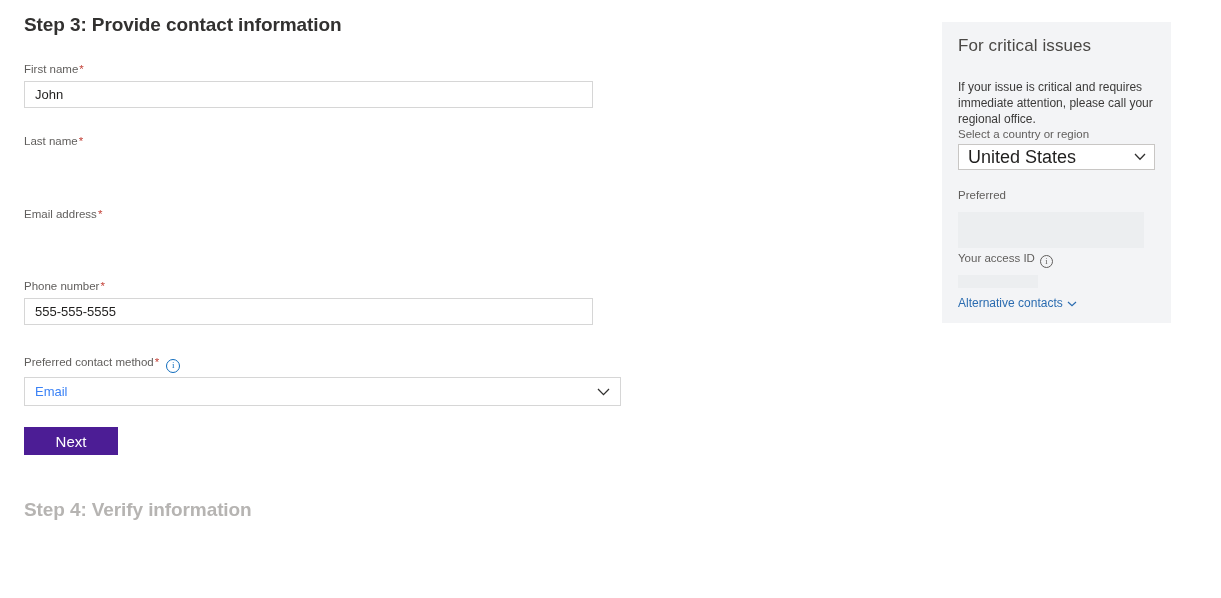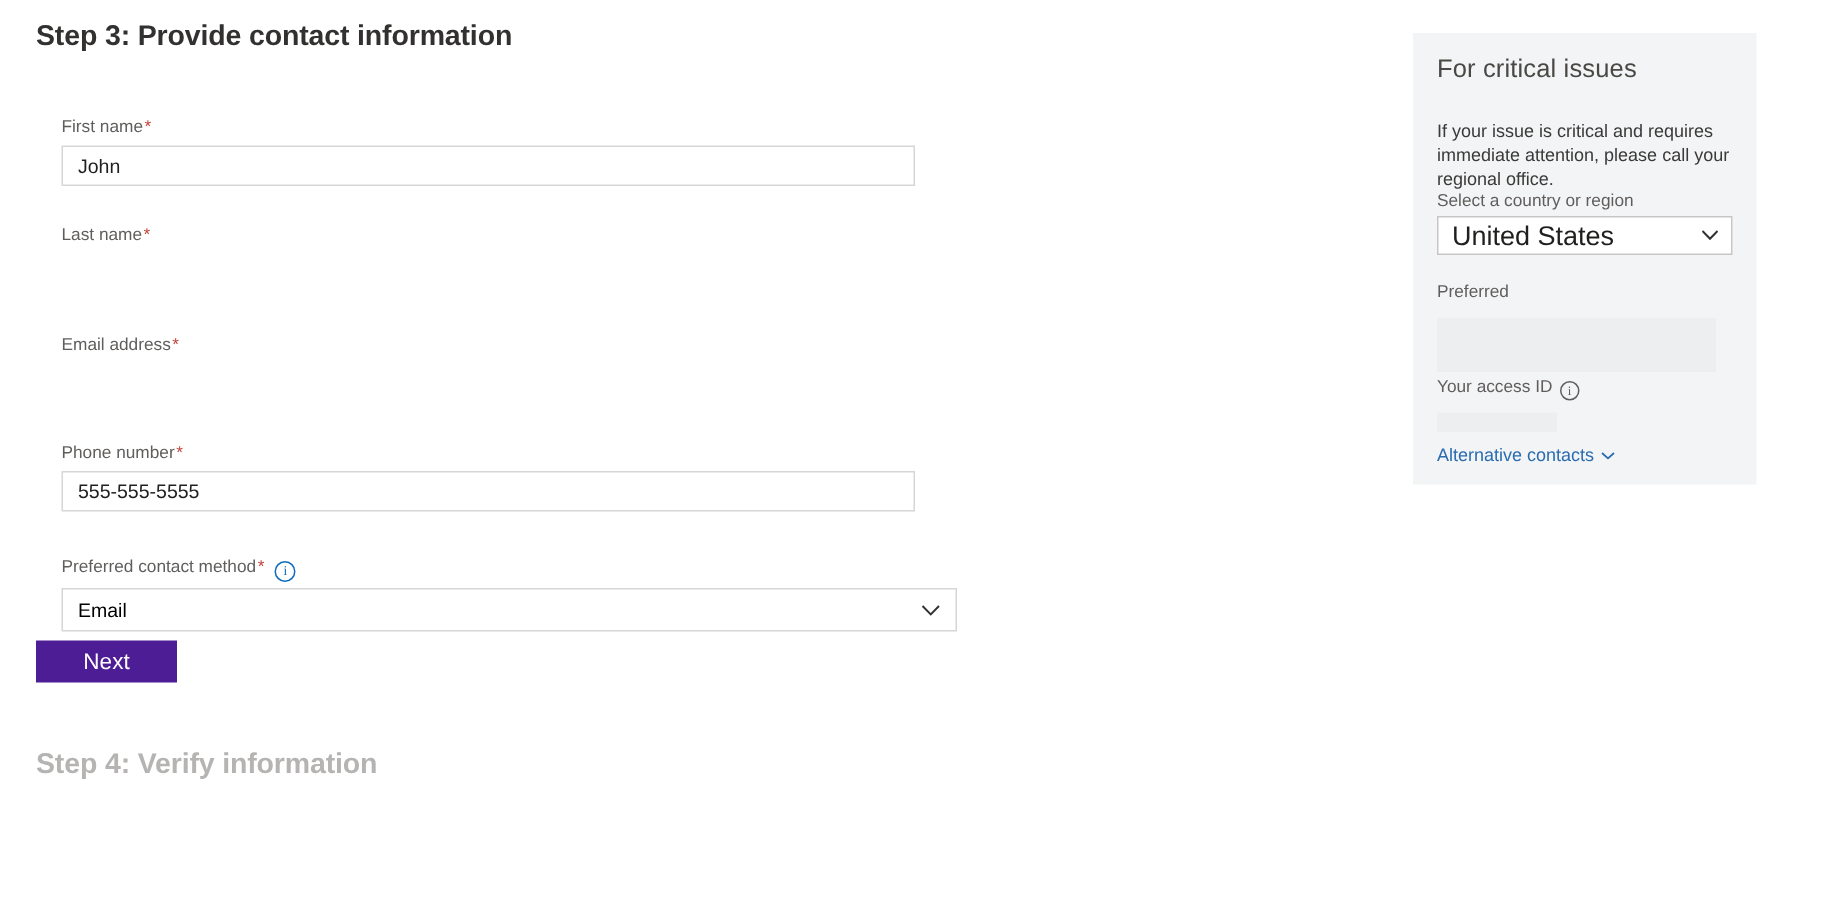--- a/index.html
+++ b/index.html
@@ -23,23 +23,22 @@
     letter-spacing: -0.1px;
     margin: 0;
     position: absolute;
     left: 24px;
     top: 14px;
     white-space: nowrap;
   }
 
   .field {
     position: absolute;
-    left: 41px;
+    left: 24px;
     width: 597px;
-    margin-top: 16px;
   }
   .field-label {
     font-size: 11.5px;
     color: #605e5c;
     display: block;
     margin-bottom: 4px;
     line-height: 15px;
   }
   .req-star {
     color: #c4443b;
@@ -92,21 +91,21 @@
     width: 597px;
     height: 29px;
   }
   .select-box {
     box-sizing: border-box;
     width: 597px;
     height: 29px;
     border: 1px solid #d6d6d6;
     background: #ffffff;
     font-size: 13px;
-    color: #000000;
+    color: #3b82f6;
     padding: 0 32px 0 10px;
     line-height: 27px;
     overflow: hidden;
     white-space: nowrap;
   }
   .chev {
     position: absolute;
     right: 11px;
     top: 0;
     height: 29px;

